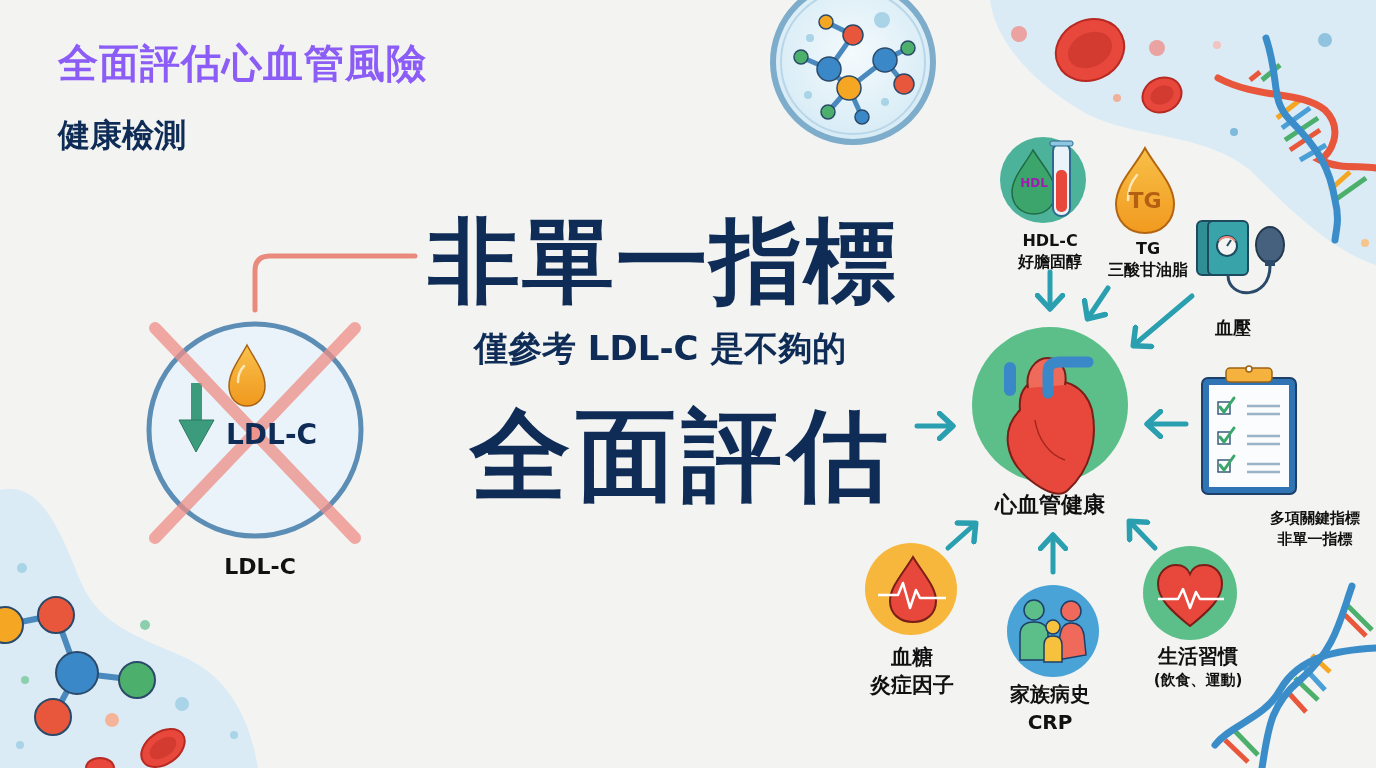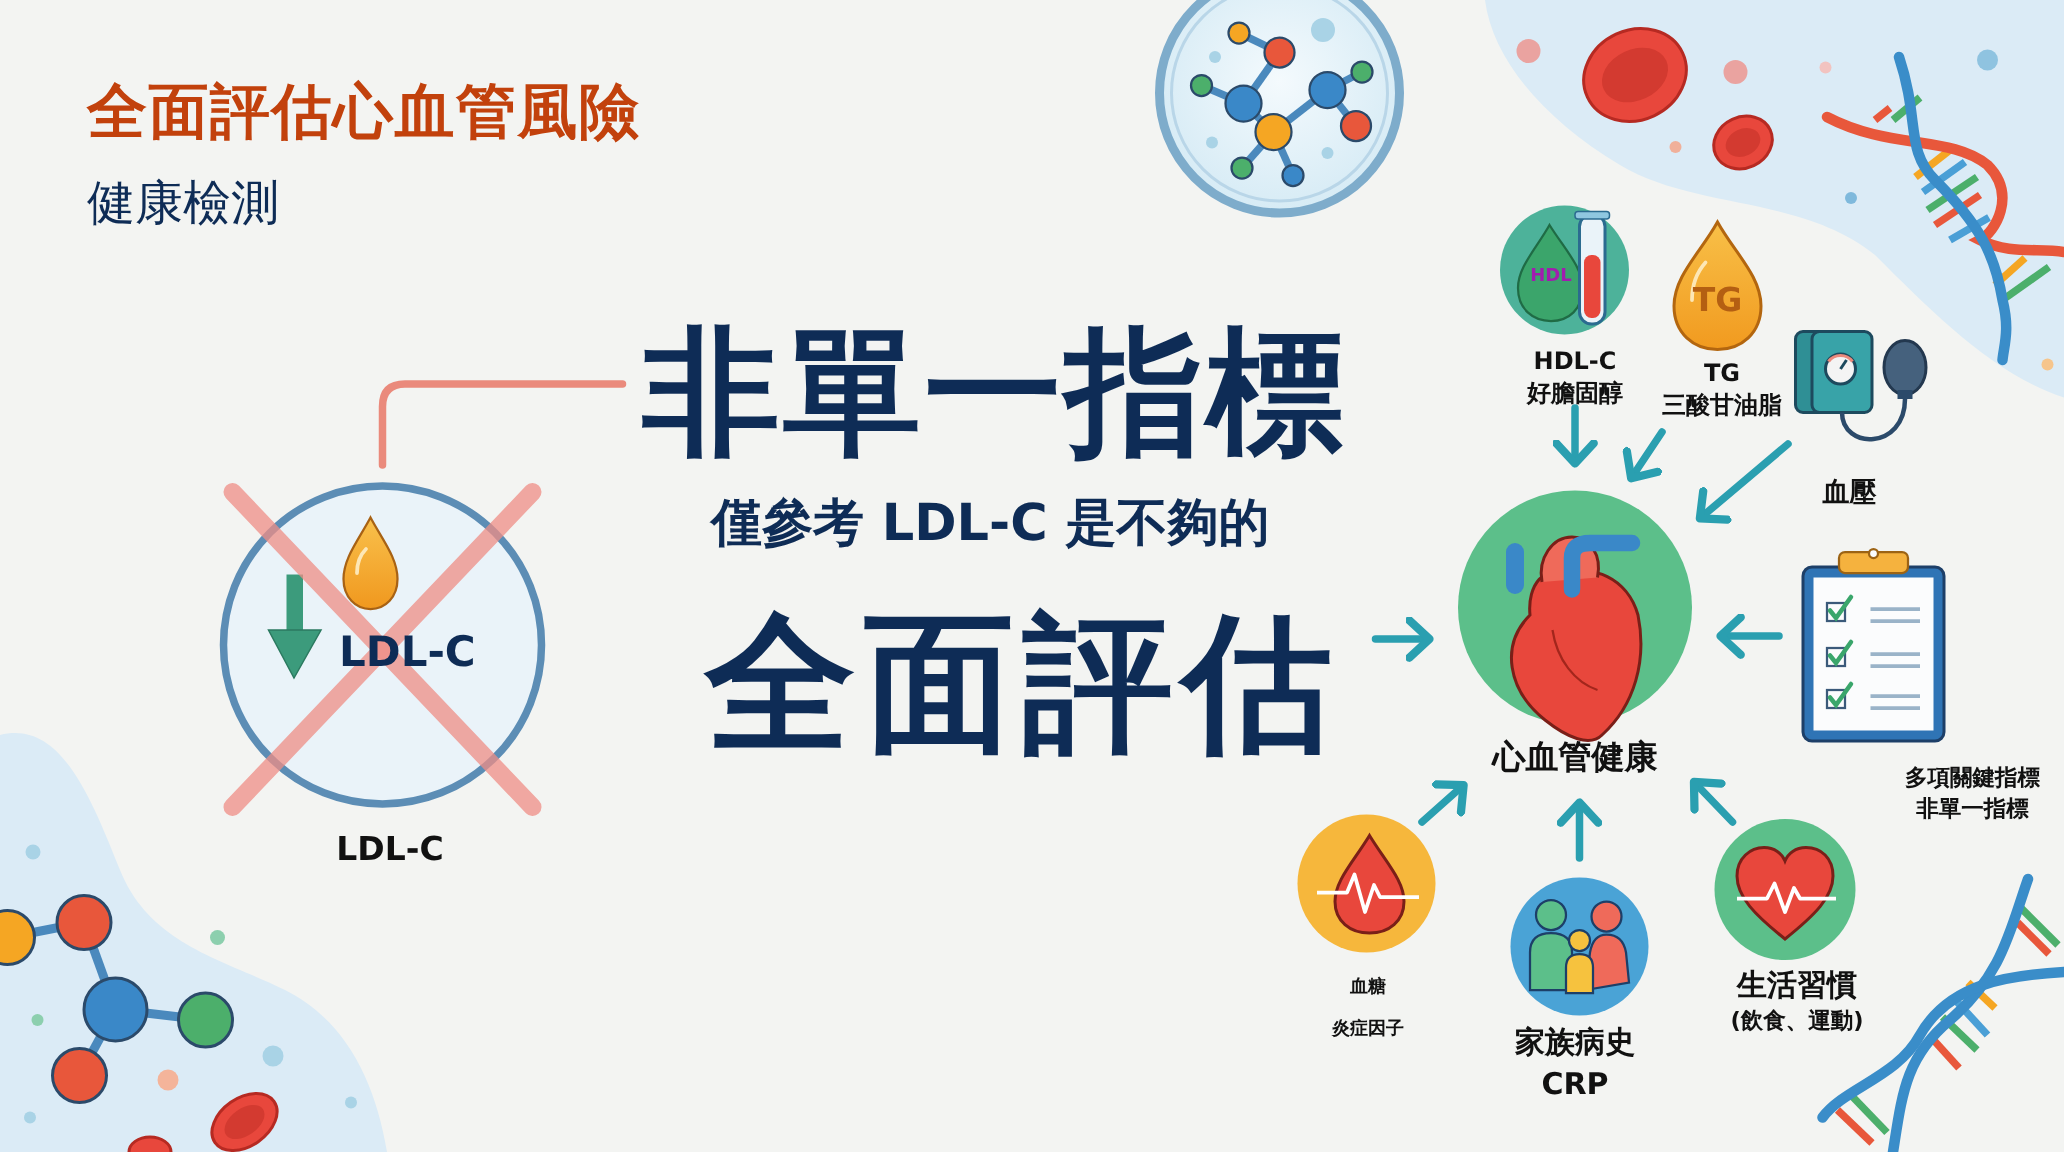--- a/index.html
+++ b/index.html
@@ -7,27 +7,27 @@
   body {
     position: relative;
     background: #f3f4f2;
     font-family: "DejaVu Sans", "Liberation Sans", sans-serif;
     color: #0f2a52;
   }
   .abs { position: absolute; }
   .bg-svg { position: absolute; left: 0; top: 0; width: 1376px; height: 768px; }
 
   .title-main {
-    left: 58px; top: 47px;
+    left: 58px; top: 36px;
     font-size: 40px; font-weight: bold; letter-spacing: 1px;
-    color: #c2410c;
+    color: #8b5cf6;
   }
   .title-sub {
     left: 58px; top: 114px;
-    font-size: 32px; font-weight: normal;
+    font-size: 32px; font-weight: bold;
     color: #0e2c56;
   }
 
   .headline-1 {
     left: 428px; top: 200px;
     font-size: 92px; font-weight: bold; letter-spacing: 2px;
     color: #0e2c56;
   }
   .headline-2 {
     left: 474px; top: 326px;
@@ -54,21 +54,21 @@
   }
 
   .node-label {
     text-align: center; font-weight: bold; color: #111;
   }
   .lbl-hdl { left: 990px; top: 230px; width: 120px; font-size: 16px; line-height: 21px; }
   .lbl-tg { left: 1088px; top: 238px; width: 120px; font-size: 16px; line-height: 21px; }
   .lbl-bp { left: 1198px; top: 316px; width: 70px; font-size: 18px; }
   .lbl-heart { left: 970px; top: 490px; width: 160px; font-size: 22px; }
   .lbl-multi { left: 1240px; top: 508px; width: 150px; font-size: 15px; line-height: 21px; }
-  .lbl-sugar { left: 852px; top: 643px; width: 120px; font-size: 12px; line-height: 28px; }
+  .lbl-sugar { left: 852px; top: 643px; width: 120px; font-size: 21px; line-height: 28px; }
   .lbl-family { left: 990px; top: 680px; width: 120px; font-size: 20px; line-height: 28px; }
   .lbl-life { left: 1128px; top: 644px; width: 140px; font-size: 20px; line-height: 24px; }
   .lbl-life .sub { font-size: 15px; }
 </style>
 </head>
 <body>
 
 <svg class="bg-svg" viewBox="0 0 1376 768" xmlns="http://www.w3.org/2000/svg">
   <defs>
     <radialGradient id="petri" cx="50%" cy="45%" r="55%">

